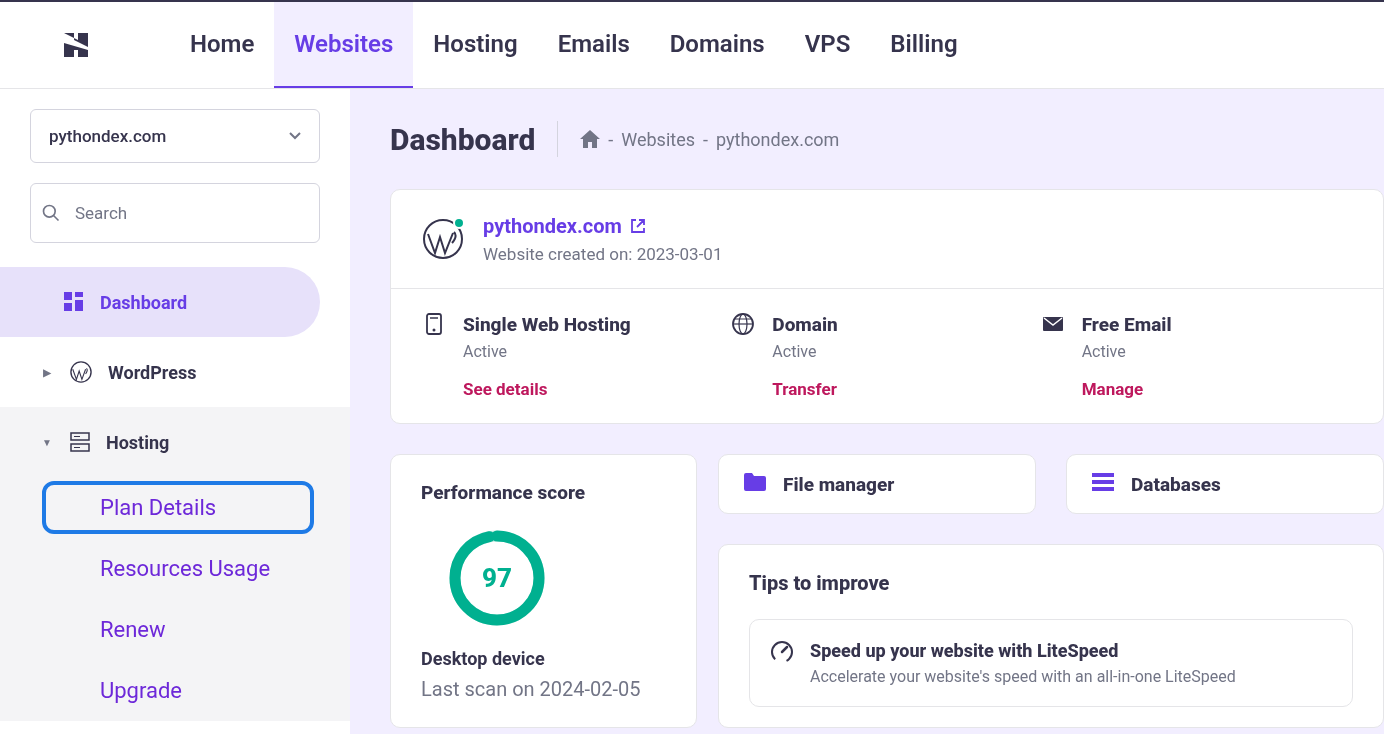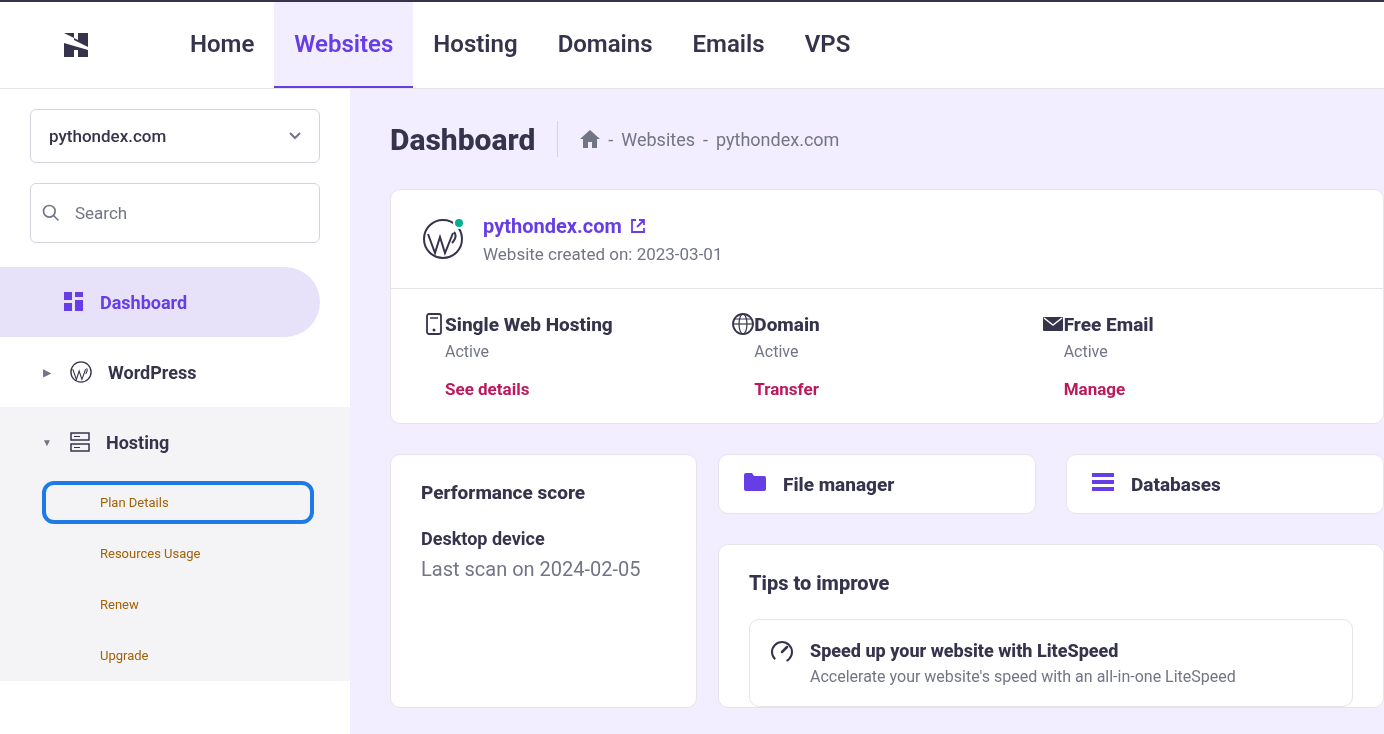--- a/index.html
+++ b/index.html
@@ -22,41 +22,41 @@
     .site-select { margin: 0 30px 20px 30px; height: 54px; border: 1px solid #d4d4de; border-radius: 6px; display: flex; align-items: center; justify-content: space-between; padding: 0 18px; cursor: pointer; }
     .site-select-text { font-size: 17px; color: #36344d; font-weight: 500; }
     .search-box { margin: 0 30px 24px 30px; height: 60px; border: 1px solid #d4d4de; border-radius: 6px; display: flex; align-items: center; padding: 0 10px; gap: 14px; }
     .search-box input { border: none; outline: none; font-size: 17px; flex: 1; background: transparent; color: #727586; }
     .search-box input::placeholder { color: #727586; }
     
     .sidebar-group { display: flex; align-items: center; padding: 0 30px 0 40px; height: 70px; gap: 16px; font-size: 18px; font-weight: 700; color: #36344d; cursor: pointer; }
     .sidebar-group.active-item { background: #e7e1fa; border-radius: 0 40px 40px 0; margin-right: 30px; color: #673de6; }
     .sidebar-group.hosting-group { background: #f4f4f6; }
     .sidebar-group .toggle { width: 14px; display: flex; align-items: center; justify-content: center; color: #727586; font-size: 10px; }
-    .sidebar-sub { padding: 18px 30px 18px 100px; font-size: 13px; color: #a16207; cursor: pointer; background: #f4f4f6; }
+    .sidebar-sub { padding: 18px 30px 18px 100px; font-size: 22px; color: #6d28d9; cursor: pointer; background: #f4f4f6; }
     .highlight-box { position: relative; }
     .highlight-box::after { content: ""; position: absolute; top: 4px; left: 42px; right: 36px; bottom: 4px; border: 4px solid #1e7ae6; border-radius: 12px; pointer-events: none; }
     
     
     .page-header { display: flex; align-items: center; gap: 22px; margin-bottom: 32px; }
     .page-title { font-size: 30px; font-weight: 800; color: #36344d; }
     .divider { width: 1px; height: 36px; background: #d4d4de; }
     .breadcrumb { display: flex; align-items: center; gap: 8px; font-size: 18px; color: #727586; }
     
     
     .card { background: #fff; border: 1px solid #e5e5e8; border-radius: 10px; margin-bottom: 30px; }
     .site-card-header { display: flex; align-items: center; gap: 20px; padding: 24px 32px; border-bottom: 1px solid #e5e5e8; }
     .wp-icon { position: relative; width: 40px; height: 40px; }
     .wp-icon svg { width: 40px; height: 40px; }
     .wp-icon .dot { position: absolute; top: -2px; right: -2px; width: 12px; height: 12px; background: #00b090; border-radius: 50%; border: 2px solid #fff; }
     .site-name { font-size: 20px; font-weight: 700; color: #673de6; display: flex; align-items: center; gap: 8px; }
     .site-created { font-size: 17px; color: #727586; margin-top: 6px; }
     
     .site-card-row { display: flex; padding: 24px 32px; gap: 0; }
-    .site-card-cell { flex: 1; display: flex; }
+    .site-card-cell { flex: 1; display: flex; gap: 18px; }
     .cell-icon { width: 22px; height: 22px; display: flex; align-items: center; justify-content: center; color: #36344d; }
     .cell-body .cell-title { font-size: 19px; font-weight: 800; color: #36344d; }
     .cell-body .cell-status { font-size: 16px; color: #727586; margin-top: 6px; }
     .cell-body .cell-link { font-size: 17px; font-weight: 700; color: #be185d; margin-top: 18px; cursor: pointer; }
     
     
     .grid-row { display: flex; gap: 21px; margin-bottom: 30px; }
     .perf-card { width: 320px; background: #fff; border: 1px solid #e5e5e8; border-radius: 10px; padding: 26px 30px; }
     .perf-title { font-size: 19px; font-weight: 800; color: #36344d; margin-bottom: 24px; }
     .perf-ring { width: 100px; height: 100px; margin: 0 0 20px 26px; position: relative; }
@@ -83,23 +83,24 @@
 <div class="top-nav">
   <div class="logo">
     <svg viewBox="0 0 32 32">
       <path fill="#36344d" d="M4 4 L14 4 L14 11 L28 18 L28 4 L18 4 L18 11 L4 4 Z M4 14 L4 28 L14 28 L14 21 L18 21 L18 28 L28 28 L28 21 L4 14 Z"></path>
     </svg>
   </div>
   <div class="nav-items">
     <div class="nav-item">Home</div>
     <div class="nav-item active">Websites</div>
     <div class="nav-item">Hosting</div>
+    <div class="nav-item">Emails</div>
     <div class="nav-item">Domains</div>
-    <div class="nav-item">Emails</div>
     <div class="nav-item">VPS</div>
+    <div class="nav-item">Billing</div>
   </div>
 </div>
 
 <div class="layout">
   <div class="sidebar">
     <div class="site-select">
       <span class="site-select-text">pythondex.com</span>
       <svg width="12" height="8" viewBox="0 0 12 8">
           <path d="M1 1 L6 6 L11 1" stroke="#727586" stroke-width="2" fill="none"></path>
         </svg>
@@ -223,20 +224,27 @@
             <div class="cell-status">Active</div>
             <div class="cell-link">Manage</div>
           </div>
         </div>
       </div>
     </div>
 
     <div class="grid-row">
       <div class="perf-card">
         <div class="perf-title">Performance score</div>
+        <div class="perf-ring">
+          <svg width="100" height="100" viewBox="0 0 100 100">
+            <circle cx="50" cy="50" r="42" stroke="#c8ede5" stroke-width="11" fill="none"></circle>
+            <circle cx="50" cy="50" r="42" stroke="#00b090" stroke-width="11" fill="none" stroke-dasharray="264" stroke-dashoffset="8" stroke-linecap="round"></circle>
+          </svg>
+          <div class="score">97</div>
+        </div>
         <div class="perf-sub1">Desktop device</div>
         <div class="perf-sub2">Last scan on 2024-02-05</div>
       </div>
 
       <div class="right-column">
         <div class="small-cards-row">
           <div class="small-card">
             <span class="sc-icon"><svg width="24" height="20" viewBox="0 0 24 20">
                   <path d="M1 3 Q1 1 3 1 L9 1 L11 4 L21 4 Q23 4 23 6 L23 17 Q23 19 21 19 L3 19 Q1 19 1 17 Z" fill="#673de6"></path>
                 </svg></span>

